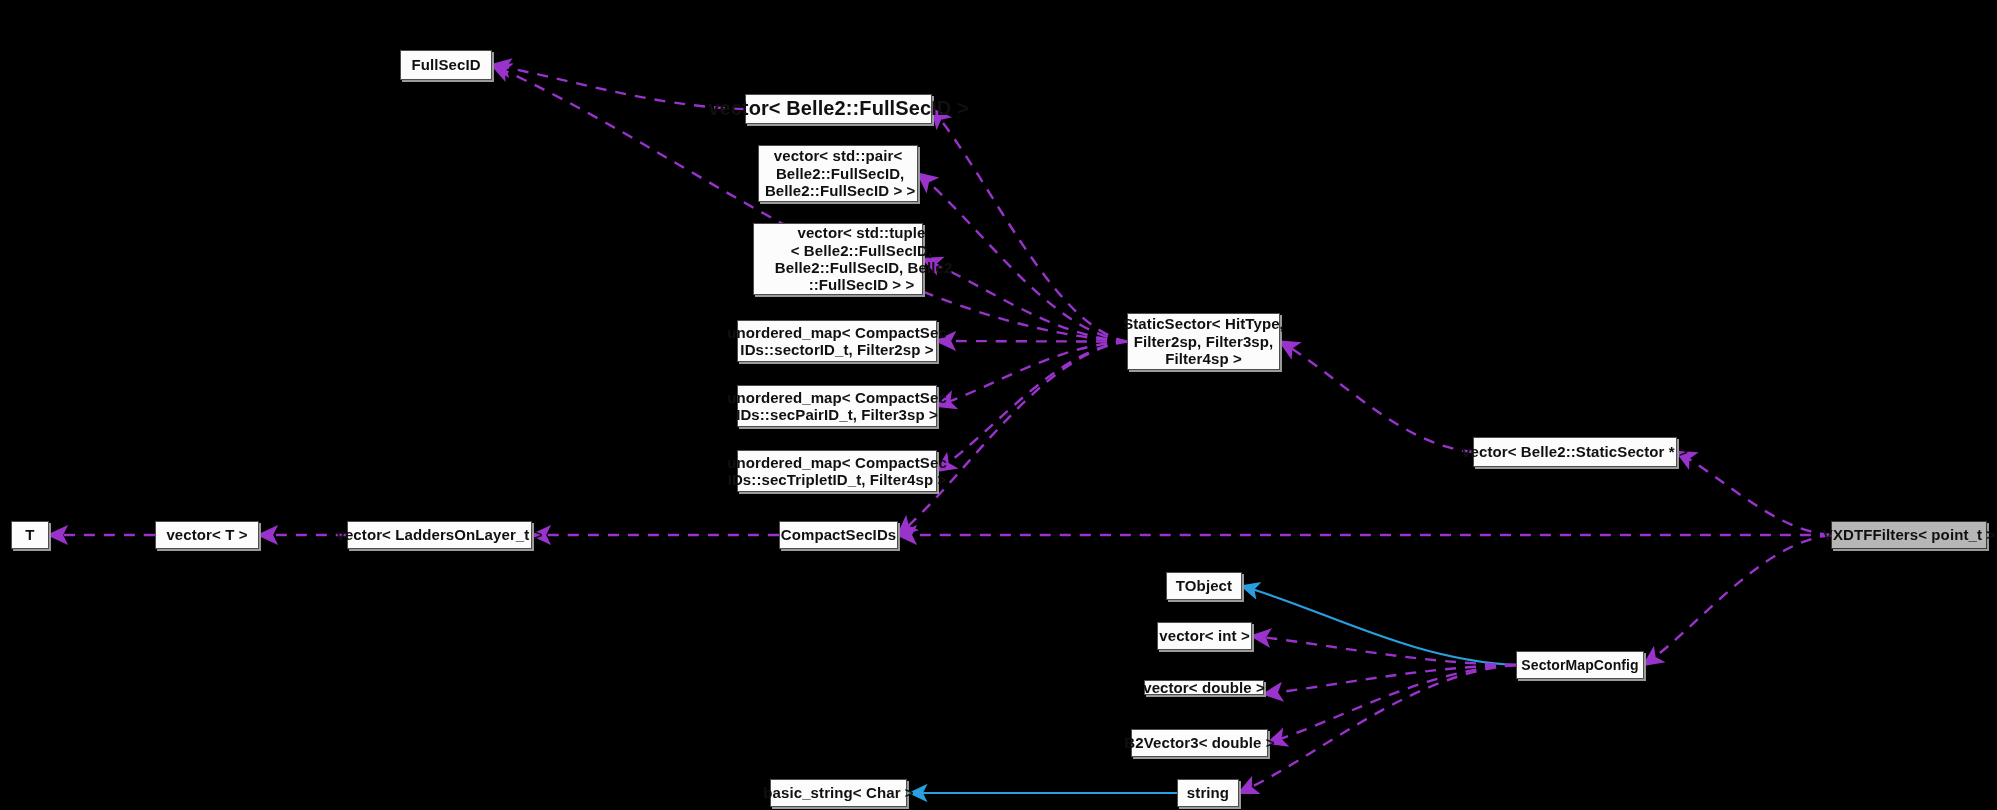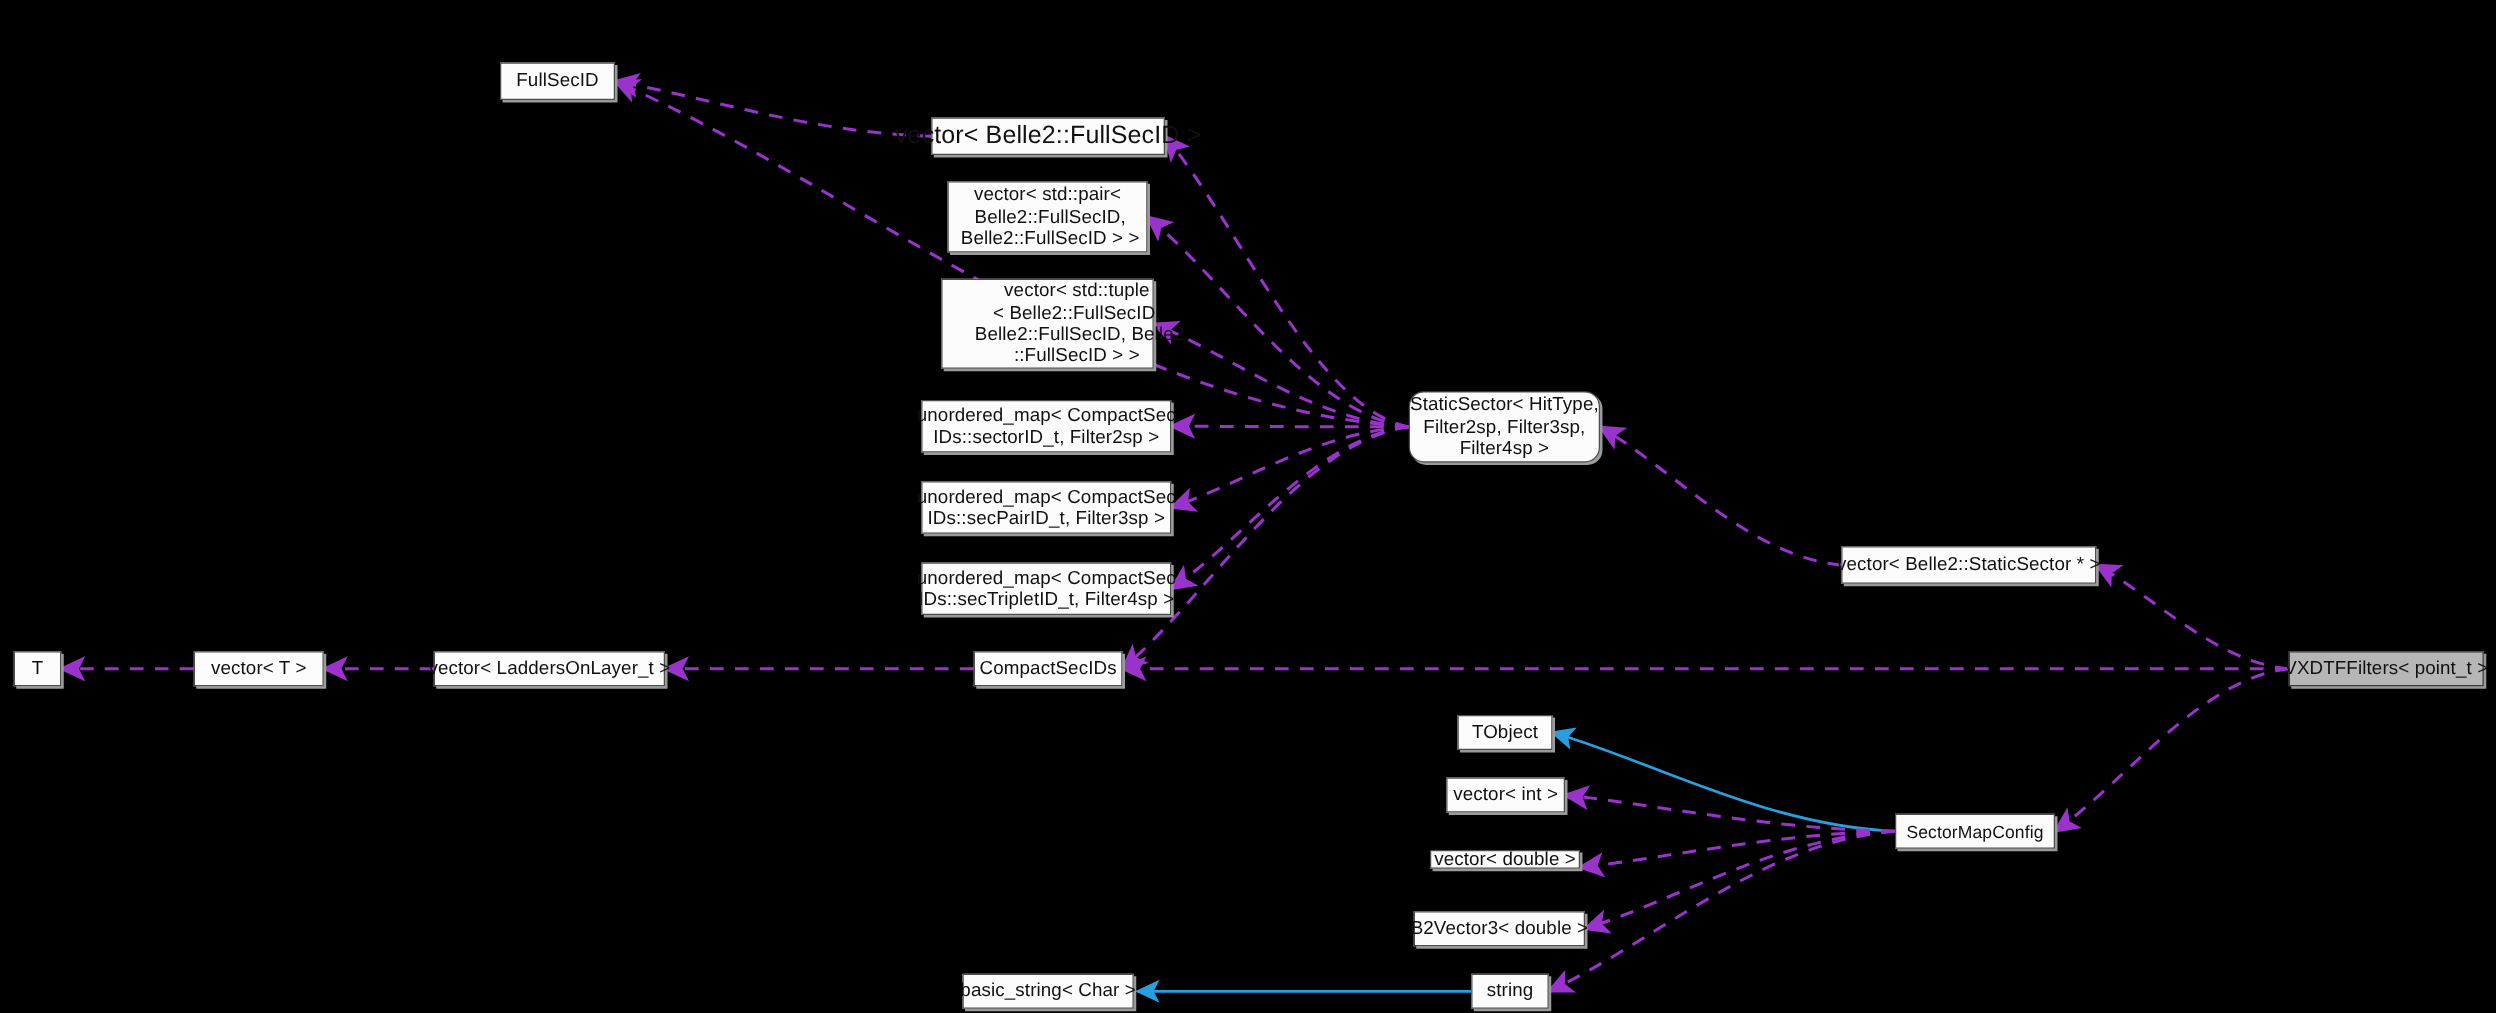--- a/index.html
+++ b/index.html
@@ -8,21 +8,21 @@
        font-family:"Liberation Sans",sans-serif;}
   #diagram{position:relative;width:1997px;height:810px;background:#000;}
   #edges{position:absolute;left:0;top:0;width:1997px;height:810px;}
   .node{position:absolute;box-sizing:border-box;
         background:#fcfcfc;border:1px solid #4d4d4d;
         box-shadow:2px 2px 0 0 #9a9a9a;
         color:#101010;text-align:center;
         display:flex;align-items:center;justify-content:center;
         line-height:1.16;white-space:pre;letter-spacing:0.1px;}
   .node.current{background:#b6b6b6;border-color:#3a3a3a;}
-  .node .lbl{display:block;padding:0 6px;}
+  .node .lbl{display:block;padding:0 6px;font-weight:bold;}
 </style>
 </head>
 <body>
 
 <div id="diagram">
   <svg id="edges" xmlns="http://www.w3.org/2000/svg" viewBox="0 0 1997 810">
     <defs>
       <marker id="ah-usage" markerWidth="9" markerHeight="9" refX="8" refY="4.5" orient="auto" markerUnits="strokeWidth">
         <path d="M9,4.5 L0,0.3 L2.1,4.5 L0,8.7 Z" fill="#9a33cc"></path>
       </marker>
@@ -64,21 +64,21 @@
       <div class="node" style="left: 753px; top: 223px; width: 170px; height: 72px; font-size: 15px; padding-left: 47px;"><span class="lbl">vector&lt; std::tuple
 &lt; Belle2::FullSecID,
  Belle2::FullSecID, Belle2
 ::FullSecID &gt; &gt;</span></div>
       <div class="node" style="left: 737px; top: 320px; width: 200px; height: 42px; font-size: 15px;"><span class="lbl">unordered_map&lt; CompactSec
 IDs::sectorID_t, Filter2sp &gt;</span></div>
       <div class="node" style="left: 737px; top: 385px; width: 200px; height: 42px; font-size: 15px;"><span class="lbl">unordered_map&lt; CompactSec
 IDs::secPairID_t, Filter3sp &gt;</span></div>
       <div class="node" style="left: 737px; top: 450px; width: 200px; height: 42px; font-size: 15px;"><span class="lbl">unordered_map&lt; CompactSec
 IDs::secTripletID_t, Filter4sp &gt;</span></div>
-      <div class="node" style="left: 1127px; top: 313px; width: 153px; height: 57px; font-size: 15px; border-radius: 12px;"><span class="lbl">StaticSector&lt; HitType,
+      <div class="node" style="left: 1127px; top: 313px; width: 153px; height: 57px; font-size: 15px;"><span class="lbl">StaticSector&lt; HitType,
 Filter2sp, Filter3sp,
 Filter4sp &gt;</span></div>
       <div class="node" style="left: 1473px; top: 437px; width: 204px; height: 30px; font-size: 15px;"><span class="lbl">vector&lt; Belle2::StaticSector * &gt;</span></div>
       <div class="node" style="left: 11px; top: 521px; width: 38px; height: 28px; font-size: 15px;"><span class="lbl">T</span></div>
       <div class="node" style="left: 155px; top: 521px; width: 104px; height: 28px; font-size: 15px;"><span class="lbl">vector&lt; T &gt;</span></div>
       <div class="node" style="left: 347px; top: 521px; width: 185px; height: 28px; font-size: 15px;"><span class="lbl">vector&lt; LaddersOnLayer_t &gt;</span></div>
       <div class="node" style="left: 779px; top: 521px; width: 119px; height: 28px; font-size: 15px;"><span class="lbl">CompactSecIDs</span></div>
       <div class="node current" style="left: 1831px; top: 521px; width: 156px; height: 28px; font-size: 15px;"><span class="lbl">VXDTFFilters&lt; point_t &gt;</span></div>
       <div class="node" style="left: 1166px; top: 572px; width: 76px; height: 28px; font-size: 15px;"><span class="lbl">TObject</span></div>
       <div class="node" style="left: 1157px; top: 622px; width: 95px; height: 28px; font-size: 15px;"><span class="lbl">vector&lt; int &gt;</span></div>

